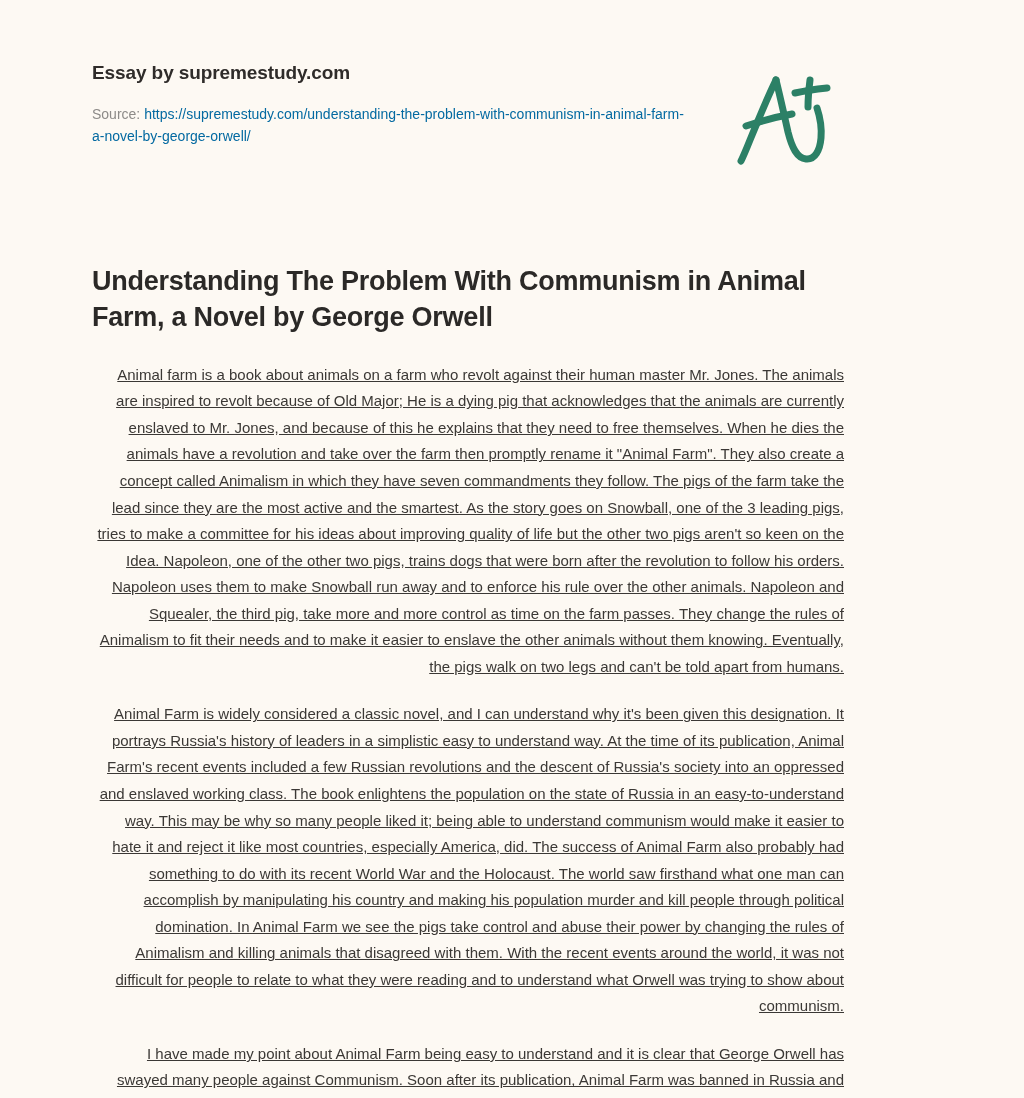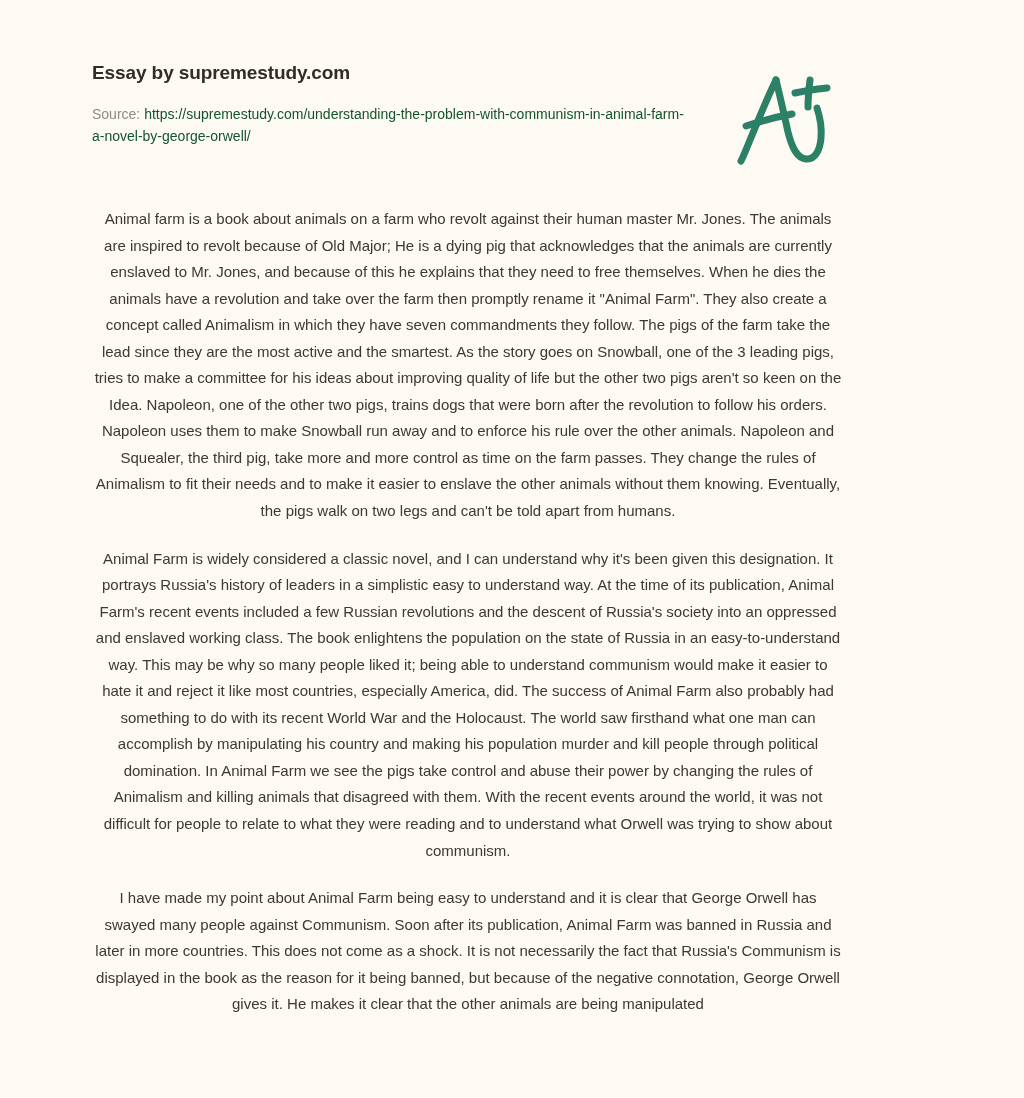--- a/index.html
+++ b/index.html
@@ -41,21 +41,21 @@
     margin-top: 18px;
     font-size: 14px;
     line-height: 1.62;
     max-width: 600px;
     word-break: break-word;
   }
   .source-label {
     color: #8d8b88;
   }
   .source-url {
-    color: #14532d;
+    color: #0369a1;
     text-decoration: none;
   }
 
   
   .logo {
     position: absolute;
     top: 62px;
     right: 0px;
     width: 120px;
     height: 120px;
@@ -81,21 +81,22 @@
   
   .article {
     padding-top: 26px;
   }
   .article p {
     margin: 0 0 21px 0;
     font-size: 15px;
     line-height: 1.77;
     color: #3b3835;
     max-width: 840px;
-    text-align: center;
+    text-align: right;
+    text-decoration: underline;
   }
   .article p:last-child {
     margin-bottom: 16px;
   }
 </style>
 </head>
 <body>
 
 <div class="page">
 
@@ -116,20 +117,21 @@
 
         <path d="M22 64 C34 60, 52 55, 68 52" stroke-width="7"></path>
 
         <path d="M86 18 C85 26, 84 36, 84 45" stroke-width="7"></path>
 
         <path d="M71 31 C80 29, 94 27, 103 26" stroke-width="7"></path>
       </svg>
     </div>
   </div>
 
+  <h1 class="title">Understanding The Problem With Communism in Animal Farm, a Novel by George Orwell</h1>
 
   <div class="article">
     <p>Animal farm is a book about animals on a farm who revolt against their human master Mr. Jones. The animals are inspired to revolt because of Old Major; He is a dying pig that acknowledges that the animals are currently enslaved to Mr. Jones, and because of this he explains that they need to free themselves. When he dies the animals have a revolution and take over the farm then promptly rename it "Animal Farm". They also create a concept called Animalism in which they have seven commandments they follow. The pigs of the farm take the lead since they are the most active and the smartest. As the story goes on Snowball, one of the 3 leading pigs, tries to make a committee for his ideas about improving quality of life but the other two pigs aren't so keen on the Idea. Napoleon, one of the other two pigs, trains dogs that were born after the revolution to follow his orders. Napoleon uses them to make Snowball run away and to enforce his rule over the other animals. Napoleon and Squealer, the third pig, take more and more control as time on the farm passes. They change the rules of Animalism to fit their needs and to make it easier to enslave the other animals without them knowing. Eventually, the pigs walk on two legs and can't be told apart from humans.</p>
     <p>Animal Farm is widely considered a classic novel, and I can understand why it's been given this designation. It portrays Russia's history of leaders in a simplistic easy to understand way. At the time of its publication, Animal Farm's recent events included a few Russian revolutions and the descent of Russia's society into an oppressed and enslaved working class. The book enlightens the population on the state of Russia in an easy-to-understand way. This may be why so many people liked it; being able to understand communism would make it easier to hate it and reject it like most countries, especially America, did. The success of Animal Farm also probably had something to do with its recent World War and the Holocaust. The world saw firsthand what one man can accomplish by manipulating his country and making his population murder and kill people through political domination. In Animal Farm we see the pigs take control and abuse their power by changing the rules of Animalism and killing animals that disagreed with them. With the recent events around the world, it was not difficult for people to relate to what they were reading and to understand what Orwell was trying to show about communism.</p>
     <p>I have made my point about Animal Farm being easy to understand and it is clear that George Orwell has swayed many people against Communism. Soon after its publication, Animal Farm was banned in Russia and later in more countries. This does not come as a shock. It is not necessarily the fact that Russia's Communism is displayed in the book as the reason for it being banned, but because of the negative connotation, George Orwell gives it. He makes it clear that the other animals are being manipulated</p>
   </div>
 
 </div>
 
 </body></html>

